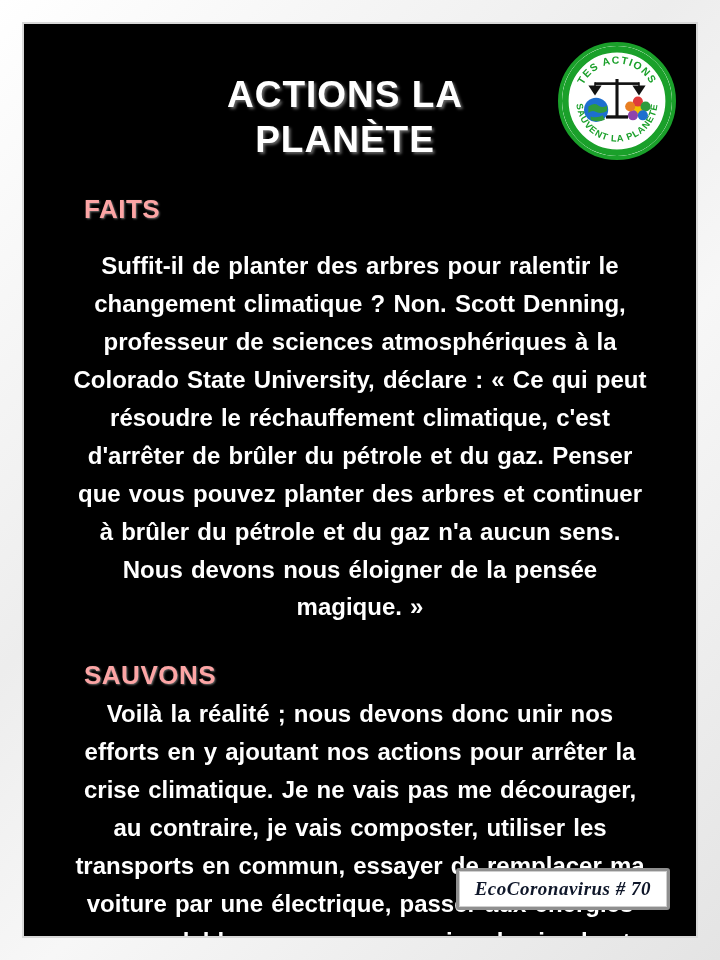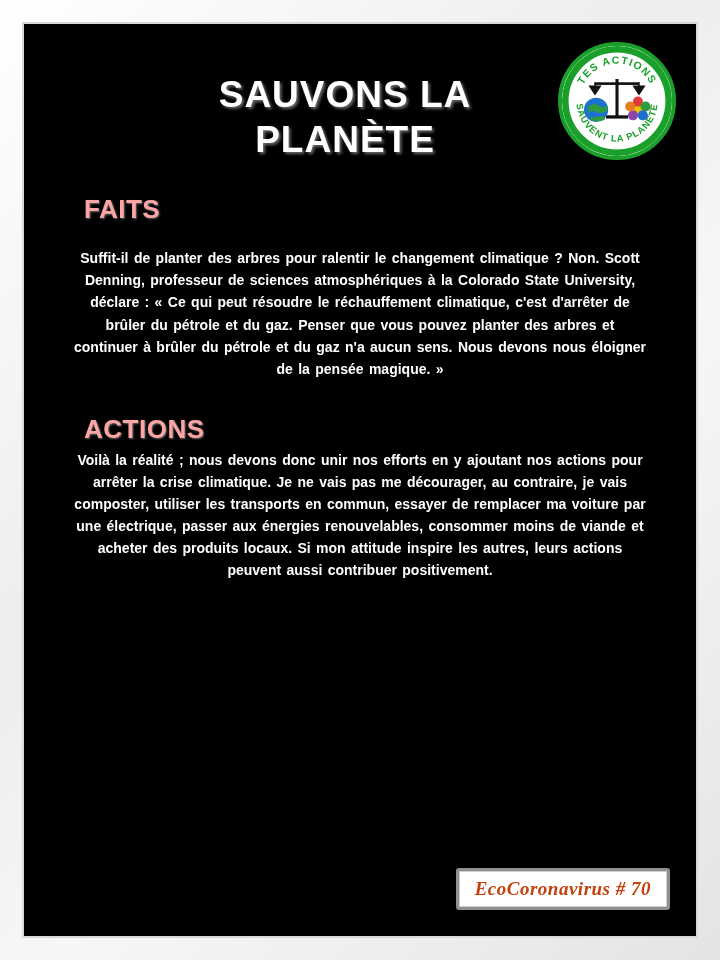--- a/index.html
+++ b/index.html
@@ -70,40 +70,40 @@
     letter-spacing: 0.5px;
     padding: 0 0 0 60px;
     text-shadow: 1px 1px 2px rgba(130,130,130,0.8);
   }
   #faits-head { margin-top: 22px; }
   #actions-head { margin-top: 34px; }
 
   
   .body-text {
     color: #ffffff;
-    font-size: 14px;
+    font-size: 24px;
     font-weight: bold;
     line-height: 1.58;
     text-align: center;
     padding: 0 48px;
     margin-top: 22px;
     word-spacing: 1.5px;
   }
   #actions-text { margin-top: 4px; }
 
   
   .footer-badge {
     position: absolute;
     right: 26px;
     bottom: 26px;
     background: #ffffff;
     border: 3px solid #8f8f8f;
     border-radius: 3px;
     padding: 7px 16px;
-    color: #c2410c;
+    color: #0f172a;
     font-family: "Liberation Serif", serif;
     font-size: 19px;
     font-weight: bold;
     font-style: italic;
     letter-spacing: 0.5px;
     box-shadow: 0 0 0 1px #cfcfcf inset;
   }
 </style>
 </head>
 <body>
@@ -140,24 +140,24 @@
           <circle cx="69" cy="58" r="4.5" fill="#f2c200"></circle>
           <circle cx="69" cy="50.5" r="4.6" fill="#e03b3b"></circle>
           <circle cx="76" cy="55" r="4.6" fill="#2e9b3e"></circle>
           <circle cx="73.5" cy="63" r="4.6" fill="#1d6fd0"></circle>
           <circle cx="64.5" cy="63" r="4.6" fill="#8e44ad"></circle>
           <circle cx="62" cy="55" r="4.6" fill="#e87e22"></circle>
         </g>
       </svg>
     </div>
 
-    <h1 class="title">SAUVONS LA PLANÈTE</h1>
+    <h1 class="title">ACTIONS LA PLANÈTE</h1>
 
     <div id="faits-head" class="section-head">FAITS</div>
     <p class="body-text">Suffit-il de planter des arbres pour ralentir le changement climatique ? Non. Scott Denning, professeur de sciences atmosphériques à la Colorado State University, déclare : « Ce qui peut résoudre le réchauffement climatique, c'est d'arrêter de brûler du pétrole et du gaz. Penser que vous pouvez planter des arbres et continuer à brûler du pétrole et du gaz n'a aucun sens. Nous devons nous éloigner de la pensée magique. »</p>
 
-    <div id="actions-head" class="section-head">ACTIONS</div>
+    <div id="actions-head" class="section-head">SAUVONS</div>
     <p id="actions-text" class="body-text">Voilà la réalité ; nous devons donc unir nos efforts en y ajoutant nos actions pour arrêter la crise climatique. Je ne vais pas me décourager, au contraire, je vais composter, utiliser les transports en commun, essayer de remplacer ma voiture par une électrique, passer aux énergies renouvelables, consommer moins de viande et acheter des produits locaux. Si mon attitude inspire les autres, leurs actions peuvent aussi contribuer positivement.</p>
 
     <div class="footer-badge">EcoCoronavirus # 70</div>
 
   </div>
 </div>
 
 </body></html>

